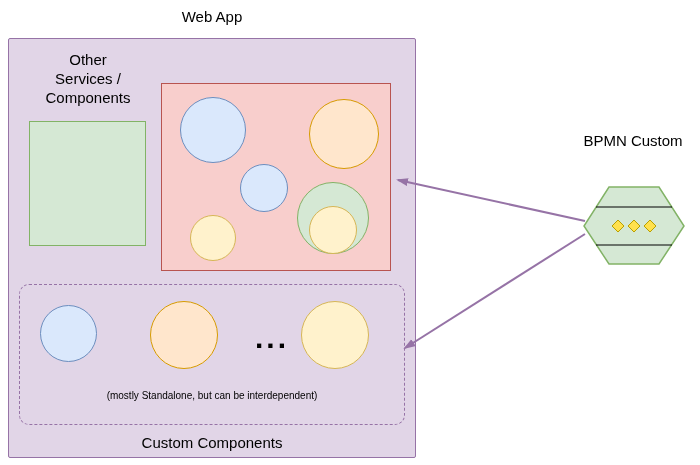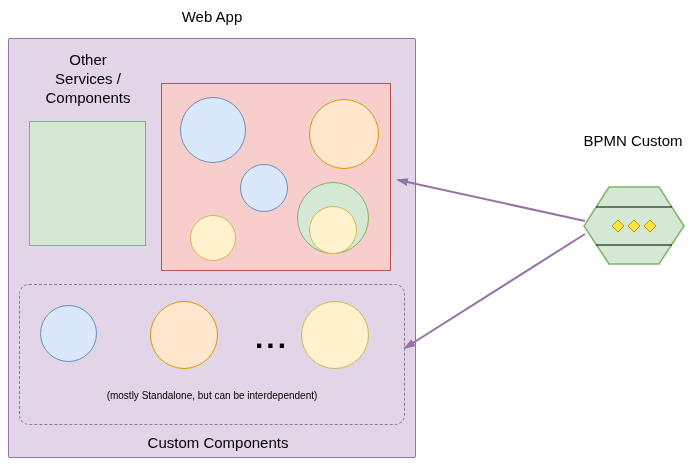--- a/index.html
+++ b/index.html
@@ -62,21 +62,21 @@
     </div>
 
     <div class="abs dashed-box">
       <div class="circle c-blue" style="left:20px;  top:20px; width:57px; height:57px;"></div>
       <div class="circle c-orange" style="left:130px; top:16px; width:68px; height:68px;"></div>
       <div class="abs ellipsis" style="left:222px; top:38px; width:60px; text-align:center;">...</div>
       <div class="circle c-yellow" style="left:281px; top:16px; width:68px; height:68px;"></div>
       <div class="abs label note" style="left:0; top:105px; width:100%;">(mostly Standalone, but can be interdependent)</div>
     </div>
 
-    <div class="abs label" style="left:6px; top:395px; width:100%;">Custom Components</div>
+    <div class="abs label" style="left:0; top:395px; width:100%;">Custom Components</div>
   </div>
 
   <div class="abs label" style="left:568px; top:132px; width:130px;">BPMN Custom</div>
 
   <svg class="overlay" width="700" height="465" viewBox="0 0 700 465">
     <defs>
       <marker id="arrowhead" markerWidth="8" markerHeight="6" refX="5" refY="2" orient="auto">
         <path d="M0,0 L6,2 L0,4 Z" fill="#9673A6"></path>
       </marker>
     </defs>

